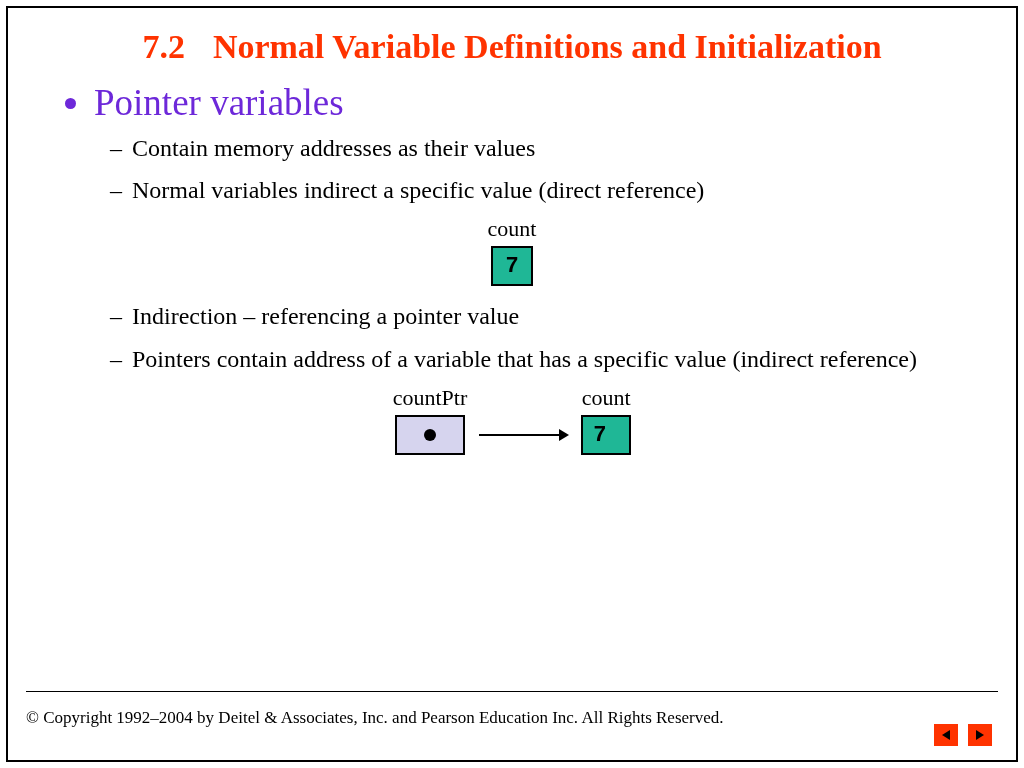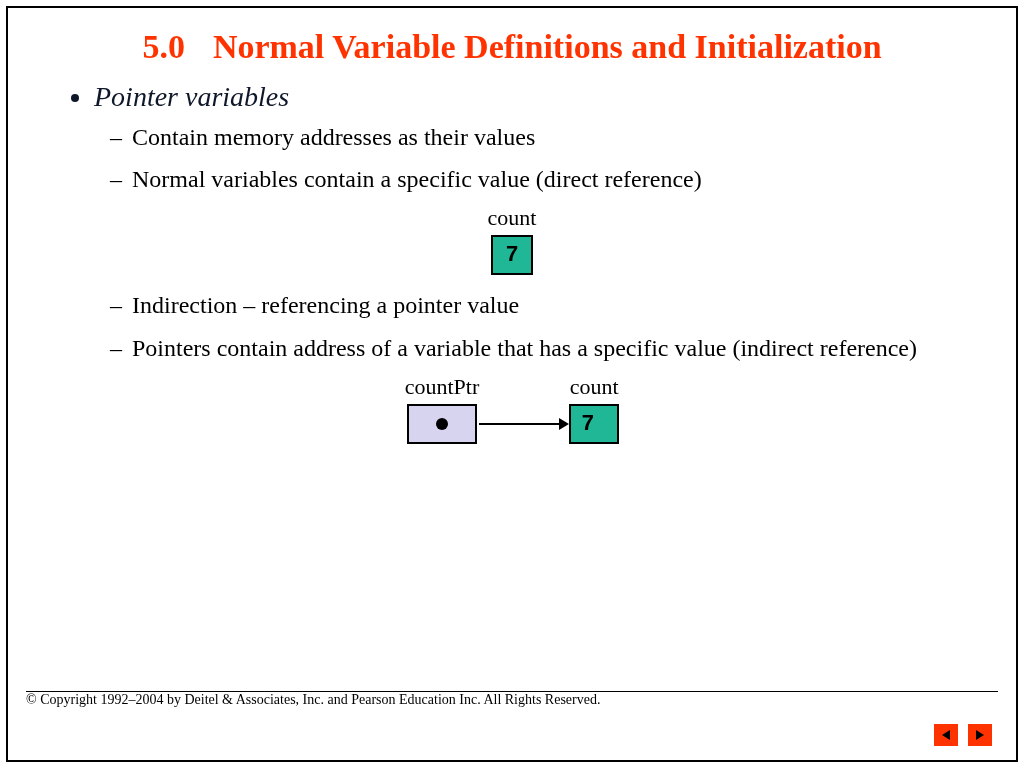--- a/index.html
+++ b/index.html
@@ -20,23 +20,22 @@
   .title {
     color: #ff3300;
     font-weight: bold;
     font-size: 34px;
     text-align: center;
     line-height: 1.25;
     margin-bottom: 12px;
   }
   .title .secnum { margin-right: 28px; }
   .bullets {
-    font-size: 28px;
-    color: #0f172a;
-    font-style: italic;
+    font-size: 37px;
+    color: #6d28d9;
   }
   .lvl1 {
     margin-left: 28px;
     margin-top: 2px;
   }
   .lvl1 li { list-style: disc; margin-left: 28px; }
   .lvl2 {
     font-size: 24px;
     margin-left: 72px;
     margin-top: 8px;
@@ -92,36 +91,36 @@
   }
   .dot {
     width: 12px; height: 12px;
     background: #000;
     border-radius: 50%;
   }
   .diagram2 {
     display: flex;
     justify-content: center;
     align-items: center;
-    gap: 0;
+    gap: 12px;
     margin-top: 6px;
   }
   .col { display: flex; flex-direction: column; align-items: center; }
   .col .var-label { margin-bottom: 4px; }
   .arrow-wrap {
     display: flex;
     align-items: center;
     height: 40px;
     align-self: flex-end;
   }
   .footer {
     position: absolute;
     left: 18px;
-    bottom: 52px;
-    font-size: 14px;
+    bottom: 32px;
+    font-size: 17px;
   }
   .hr {
     position: absolute;
     left: 18px; right: 18px;
     bottom: 68px;
     border-top: 1px solid #000;
   }
   .nav {
     position: absolute;
     right: 24px;
@@ -137,30 +136,30 @@
     justify-content: center;
     cursor: pointer;
   }
 </style>
 </head>
 <body>
 
 <div class="slide-frame">
 
   <div class="title">
-    <span class="secnum">5.0</span><span>Normal Variable Definitions and Initialization</span>
+    <span class="secnum">7.2</span><span>Normal Variable Definitions and Initialization</span>
   </div>
 
   <ul class="bullets lvl1">
     <li>Pointer variables</li>
   </ul>
 
   <ul class="lvl2">
     <li>Contain memory addresses as their values</li>
-    <li>Normal variables contain a specific value (direct reference)</li>
+    <li>Normal variables indirect a specific value (direct reference)</li>
   </ul>
 
   <div class="diagram">
     <div class="var-wrap">
       <div class="var-label">count</div>
       <div class="box box-teal">7</div>
     </div>
   </div>
 
   <ul class="lvl2">

